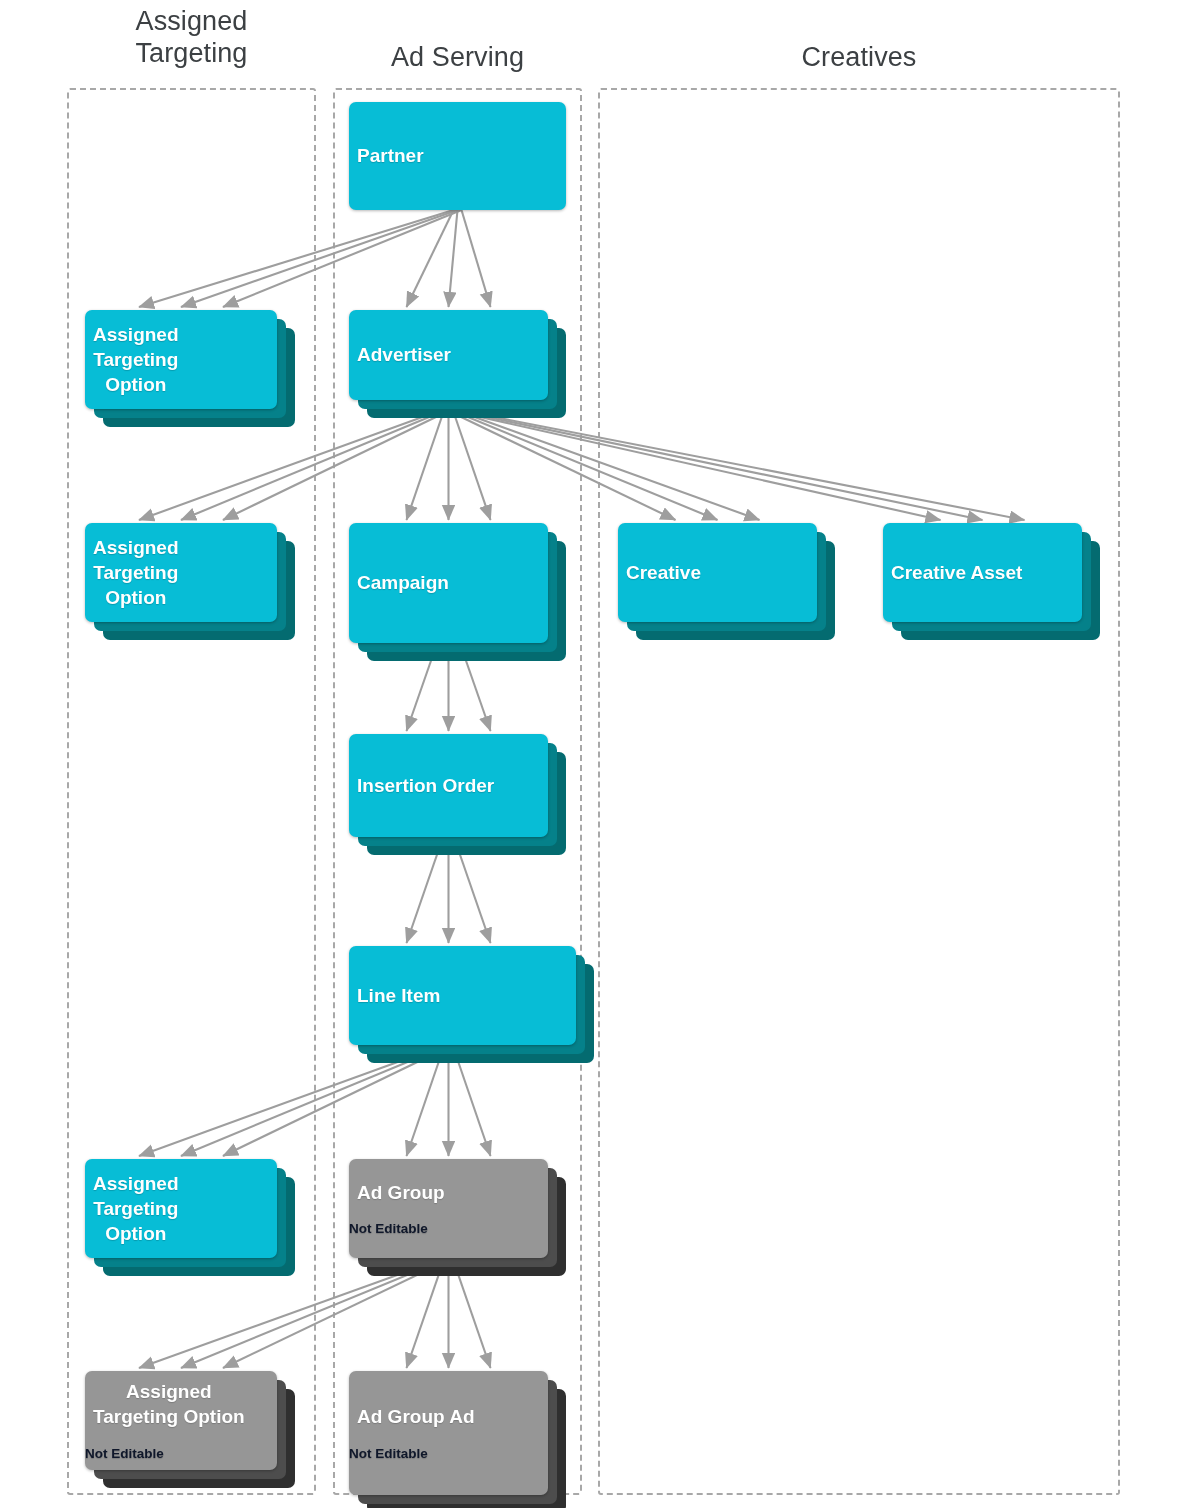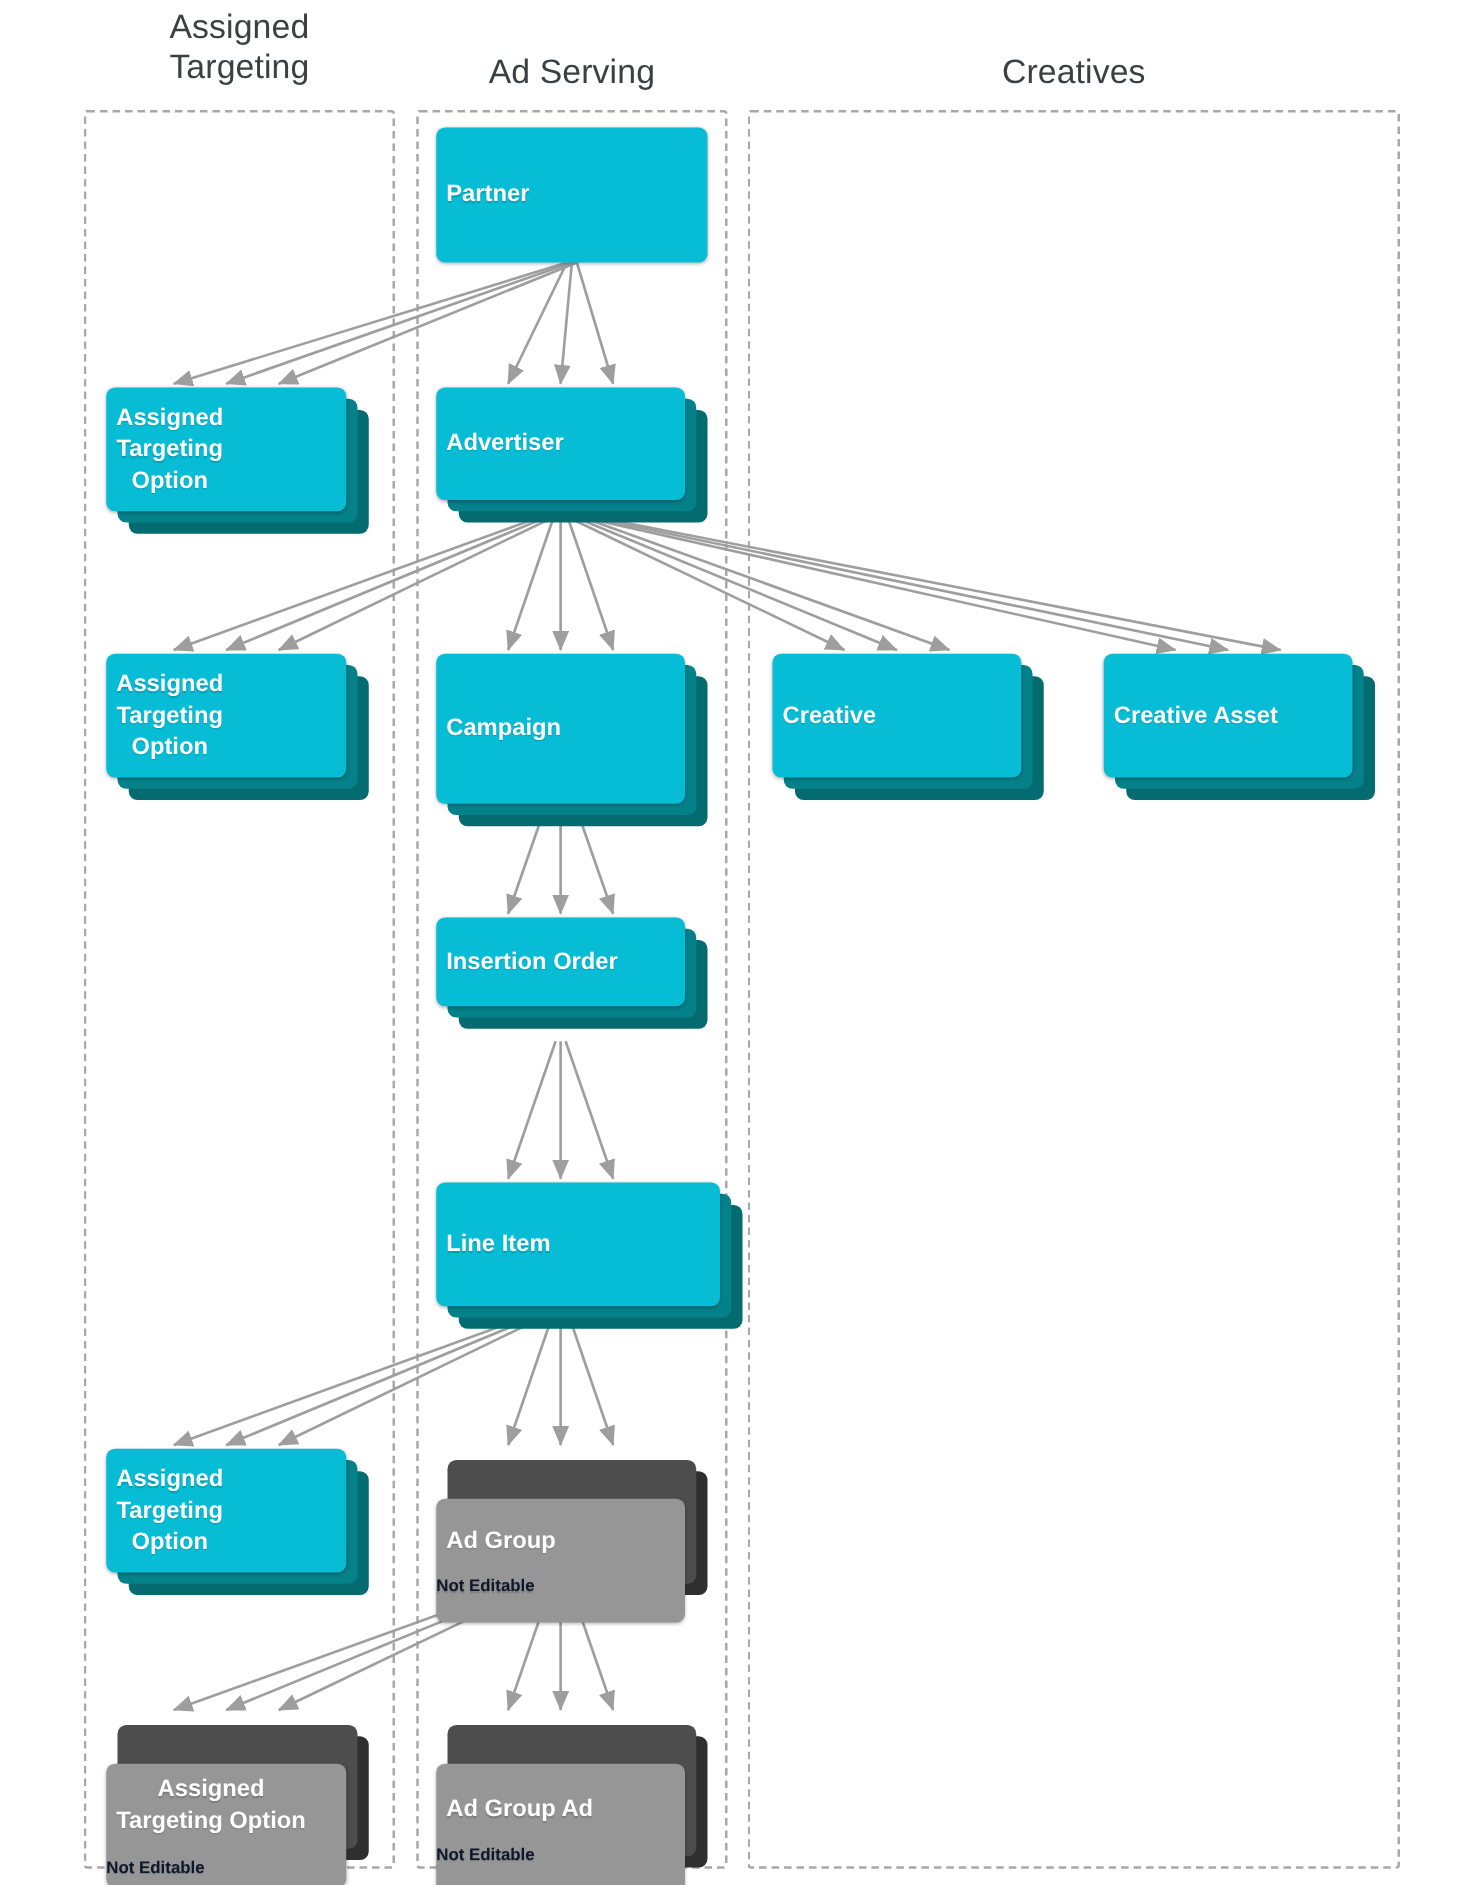--- a/index.html
+++ b/index.html
@@ -93,21 +93,21 @@
   }
   .node .subtitle {
     color: #0f172a;
     font-weight: bold;
     font-size: 13.5px;
     line-height: 1.2;
     text-align: center;
     margin-top: 16px;
     text-shadow: 0 1px 1px rgba(0,0,0,0.18);
   }
-  .node.has-sub .front { justify-content: center; margin-top: 40px; }
+  .node.has-sub .front { justify-content: center; }
 </style>
 </head>
 <body>
 
 <div id="stage">
 
   <div class="col-header" style="left:67px; top:6px; width:249px;">
     <span style="white-space:pre-line;">Assigned
 Targeting</span>
   </div>
@@ -213,21 +213,21 @@
           <div class="title">Creative</div>
         </div>
       </div>
       <div class="node cyan" style="left: 883px; top: 523px; width: 199px; height: 99px;">
         <div class="layer back2"></div>
         <div class="layer back1"></div>
         <div class="layer front">
           <div class="title">Creative Asset</div>
         </div>
       </div>
-      <div class="node cyan" style="left: 349px; top: 734px; width: 199px; height: 71px;">
+      <div class="node cyan" style="left: 349px; top: 734px; width: 199px; height: 103px;">
         <div class="layer back2"></div>
         <div class="layer back1"></div>
         <div class="layer front">
           <div class="title">Insertion Order</div>
         </div>
       </div>
       <div class="node cyan" style="left: 349px; top: 946px; width: 227px; height: 99px;">
         <div class="layer back2"></div>
         <div class="layer back1"></div>
         <div class="layer front">
@@ -253,21 +253,21 @@
       </div>
       <div class="node gray has-sub" style="left: 85px; top: 1371px; width: 192px; height: 99px;">
         <div class="layer back2"></div>
         <div class="layer back1"></div>
         <div class="layer front">
           <div class="title">Assigned
 Targeting Option</div>
           <div class="subtitle">Not Editable</div>
         </div>
       </div>
-      <div class="node gray has-sub" style="left: 349px; top: 1371px; width: 199px; height: 105px; text-decoration: underline;">
+      <div class="node gray has-sub" style="left: 349px; top: 1371px; width: 199px; height: 124px; text-decoration: underline;">
         <div class="layer back2"></div>
         <div class="layer back1"></div>
         <div class="layer front">
           <div class="title">Ad Group Ad</div>
           <div class="subtitle">Not Editable</div>
         </div>
       </div>
     </div>
 
 </div>

